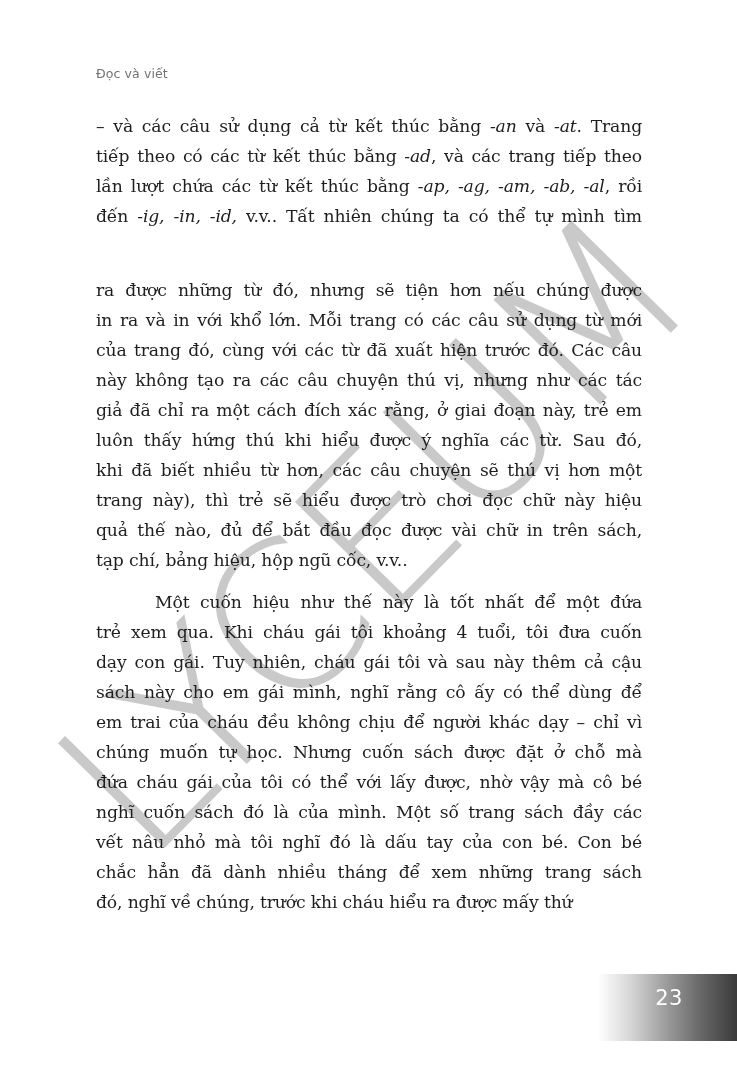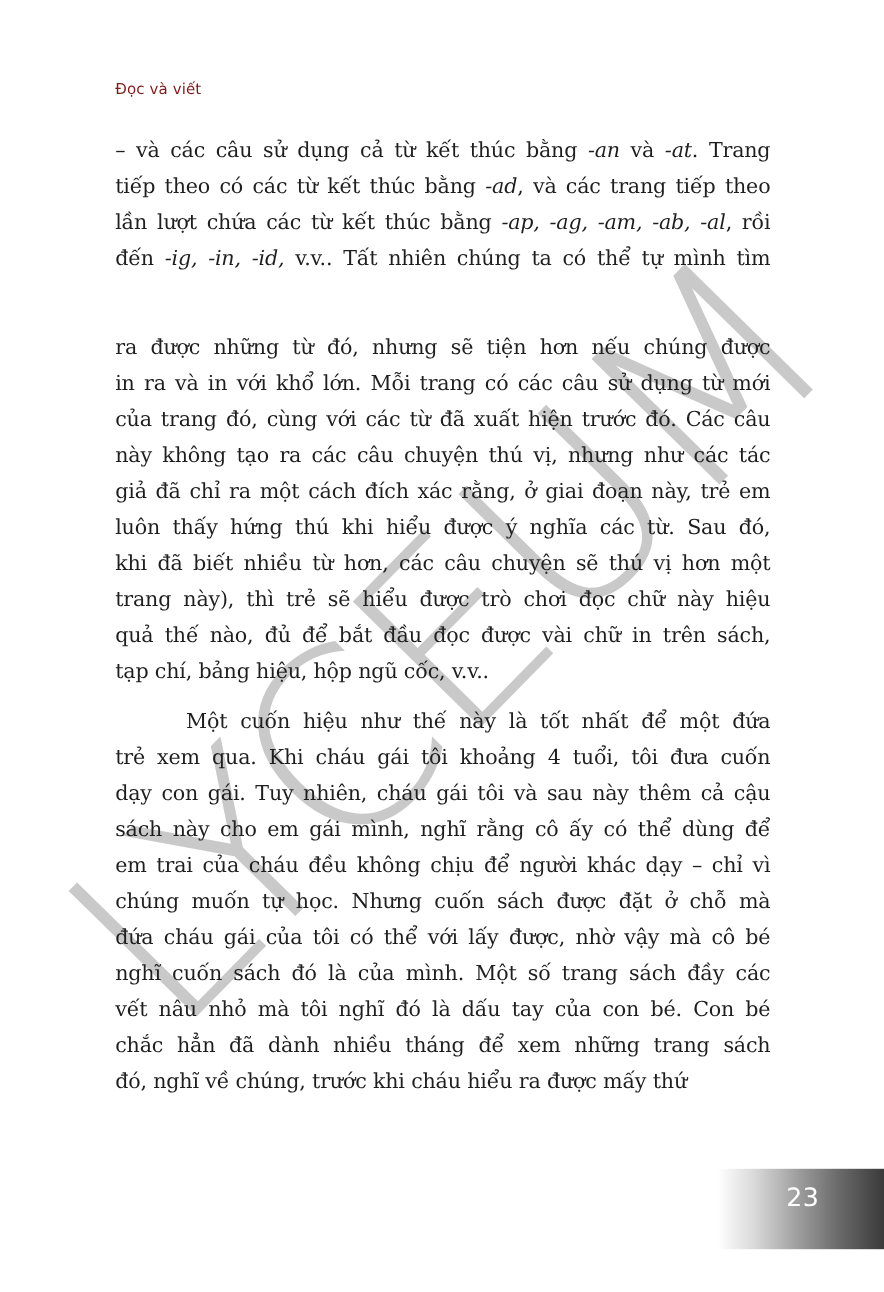--- a/index.html
+++ b/index.html
@@ -19,21 +19,21 @@
       width: 737px;
       height: 1077px;
       background: #ffffff;
     }
     .running-header {
       position: absolute;
       left: 96px;
       top: 66px;
       font-family: "DejaVu Sans", sans-serif;
       font-size: 12.5px;
-      color: #7f1d1d;
+      color: #737373;
       letter-spacing: 0.1px;
     }
     .watermark {
       position: absolute;
       left: 373px;
       top: 535px;
       transform: translate(-50%, -50%) rotate(-45.5deg);
       font-family: "DejaVu Sans", sans-serif;
       font-weight: 200;
       font-size: 205px;

